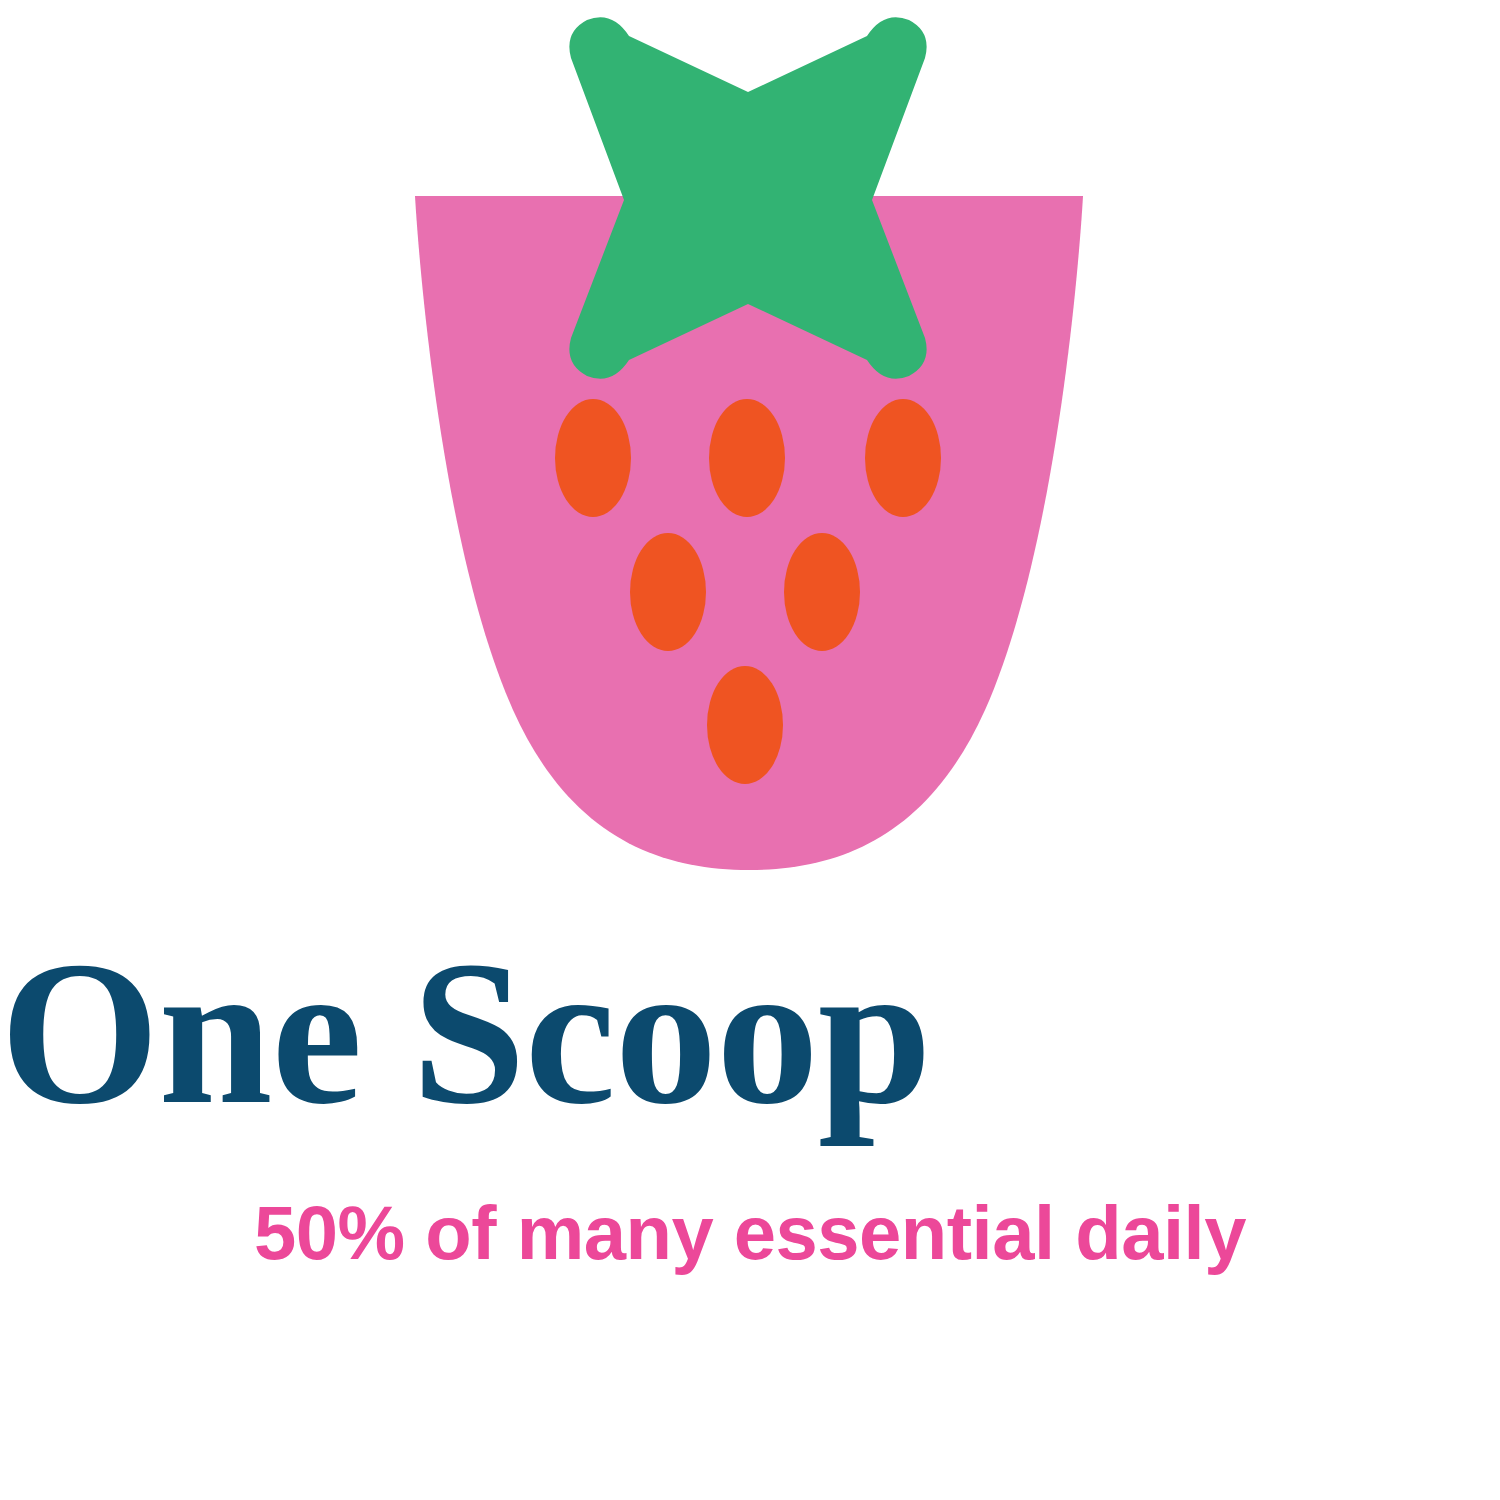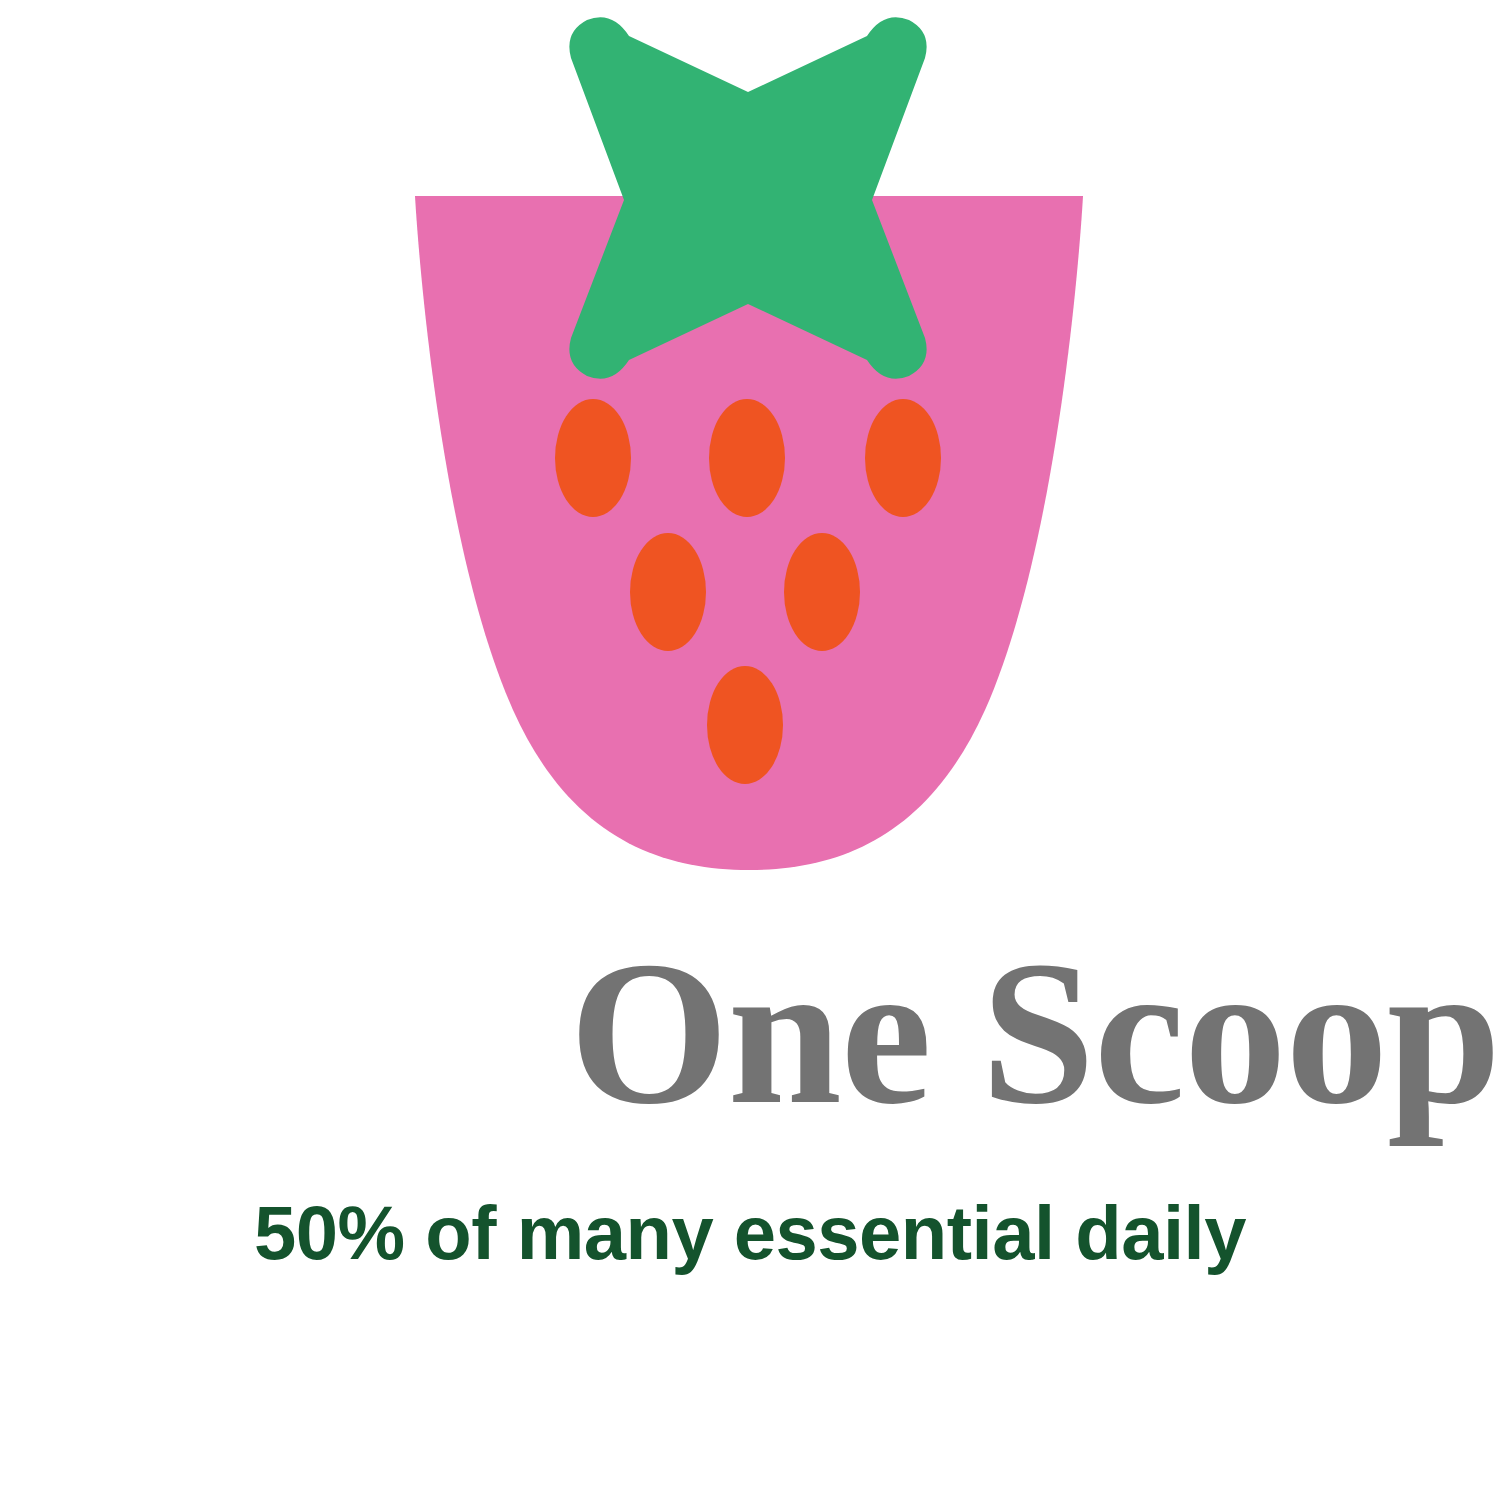--- a/index.html
+++ b/index.html
@@ -36,43 +36,43 @@
     width: 1500px;
     height: 900px;
   }
 
   
   #brand-title {
     position: absolute;
     left: 0;
     top: 930px;
     width: 1500px;
-    text-align: right;
+    text-align: left;
     font-family: "Liberation Serif", "DejaVu Serif", serif;
     font-weight: 700;
     font-size: 205px;
     line-height: 1.0;
     letter-spacing: -1px;
-    color: #737373;
+    color: #0c4a6e;
     white-space: nowrap;
   }
 
   
   #brand-tagline {
     position: absolute;
     left: 130px;
     top: 1185px;
     width: 1240px;
     text-align: center;
     font-family: "Liberation Sans", "DejaVu Sans", sans-serif;
     font-weight: 700;
     font-size: 76px;
     line-height: 1.27;
     letter-spacing: -0.5px;
-    color: #14532d;
+    color: #ec4899;
   }
   .tagline-line {
     display: block;
   }
 </style>
 </head>
 <body>
 
 <div id="card">
 

